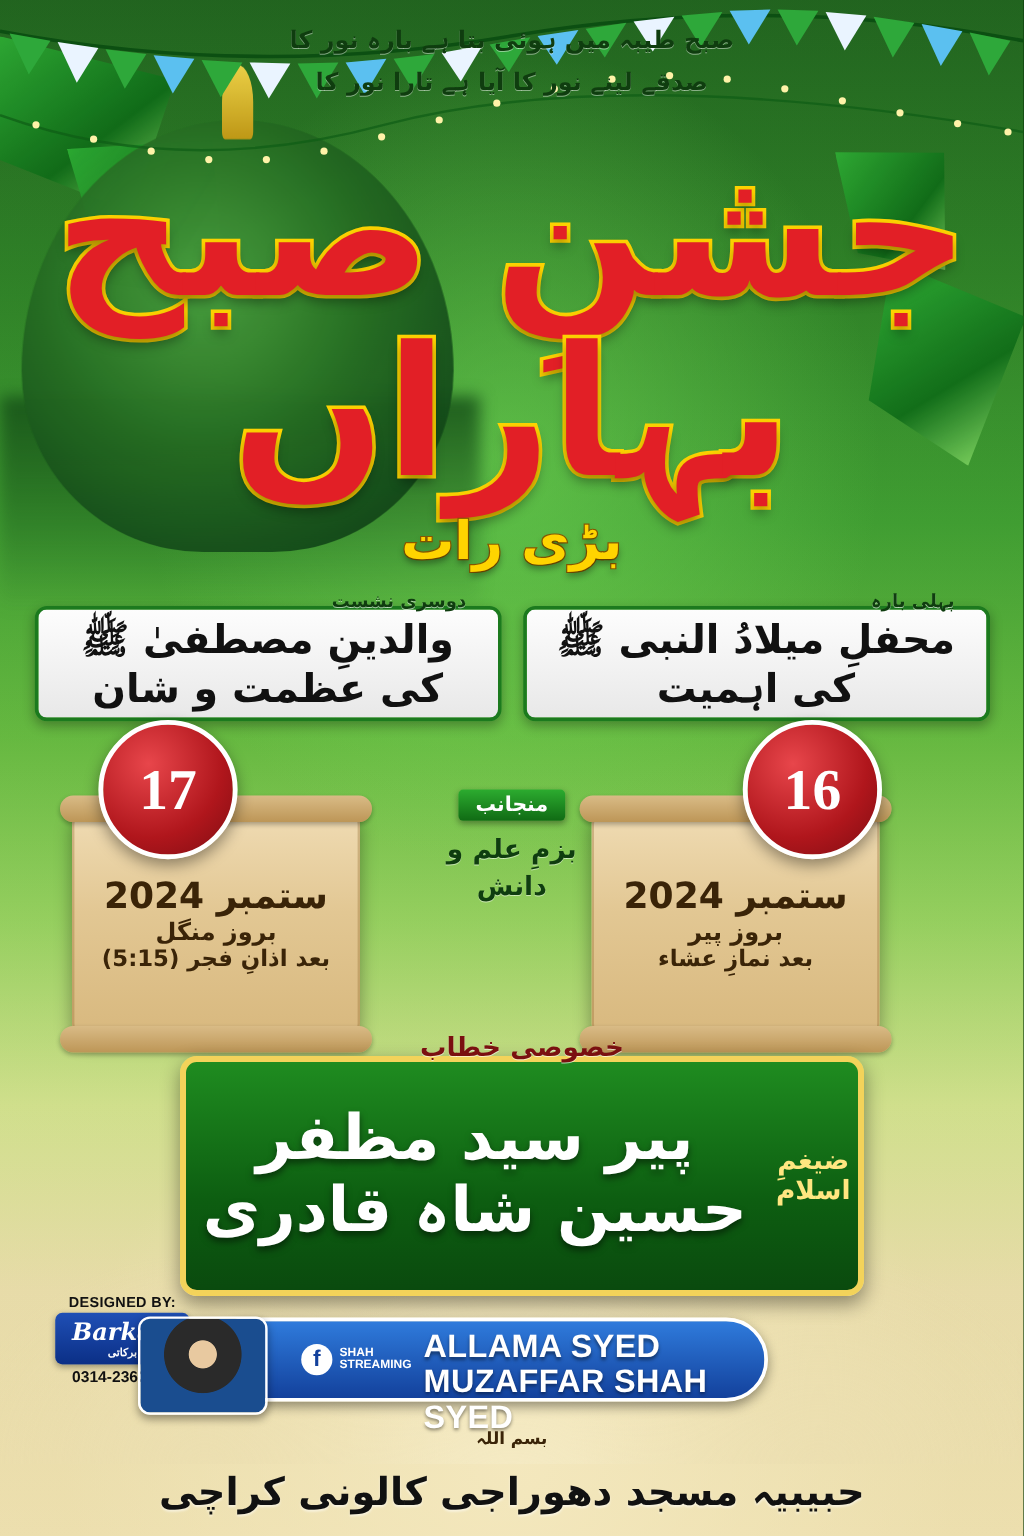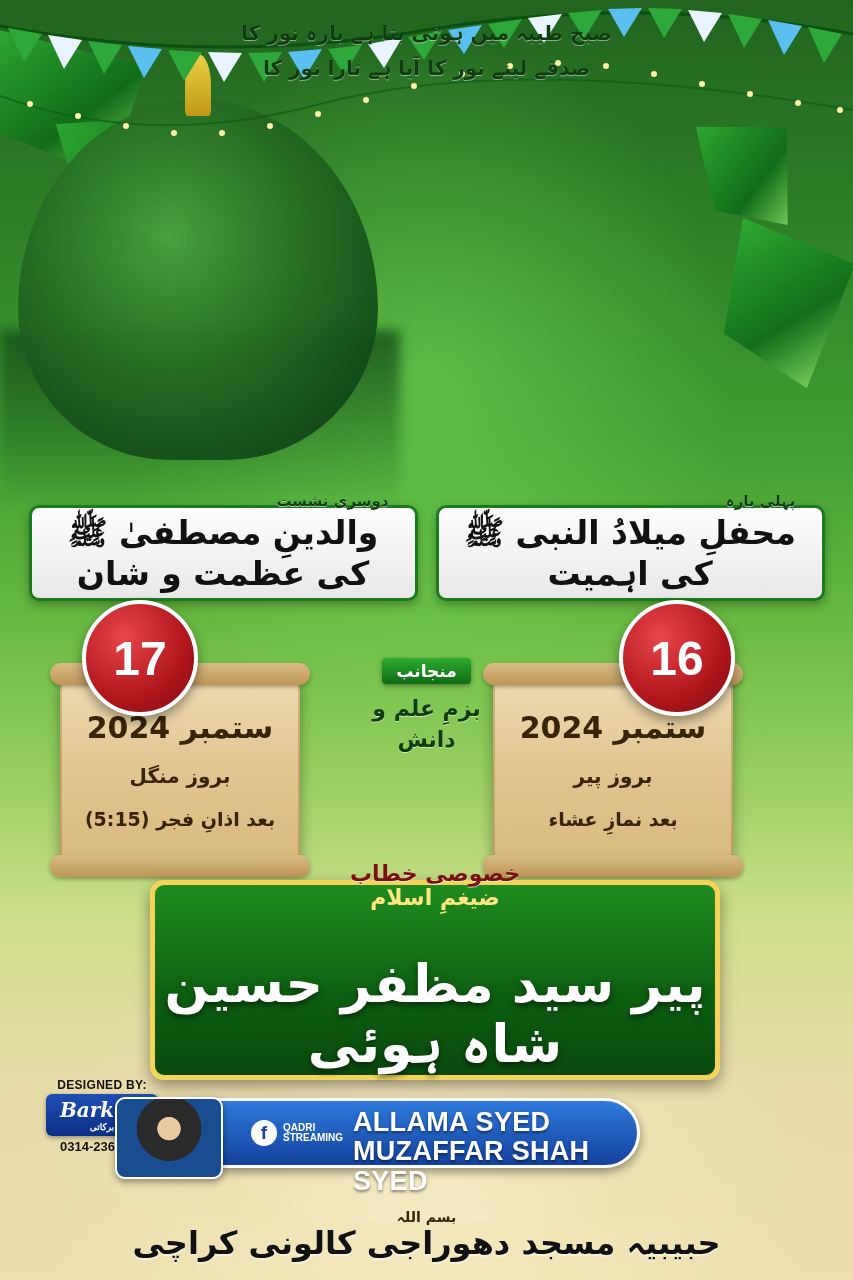--- a/index.html
+++ b/index.html
@@ -129,33 +129,33 @@
     background:linear-gradient(180deg,#d9bb86,#bd9657);
     border-radius:11px;box-shadow:0 2px 4px rgba(0,0,0,.3);
   }
   .scroll:before{top:-12px;}
   .scroll:after{bottom:-12px;}
   .scroll.right{right:120px;}
   .scroll.left{left:60px;}
   .scroll-inner{
     position:absolute;inset:14px 10px;direction:rtl;text-align:center;
     font-family:"DejaVu Sans",sans-serif;color:#3a2408;
-    display:flex;flex-direction:column;align-items:center;justify-content:center;gap:20px;
+    display:flex;flex-direction:column;align-items:center;justify-content:center;gap:0;
   }
   .scroll-date{font-size:30px;font-weight:bold;line-height:1.1;}
   .scroll-day{font-size:20px;font-weight:bold;}
   .scroll-time{font-size:19px;font-weight:bold;}
   .daybadge{
     position:absolute;top:-30px;width:108px;height:108px;border-radius:50%;
     background:radial-gradient(circle at 35% 30%,#e8464b,#b0161c 60%,#7e0d12 100%);
     border:4px solid #ffffff;
     box-shadow:0 5px 12px rgba(0,0,0,.4);
     display:flex;align-items:center;justify-content:center;
     color:#fff;font-size:48px;font-weight:bold;
-    font-family:Liberation Sans, sans-serif;
+    font-family:Liberation Serif, serif;
   }
   .daybadge.b16{right:118px;}
   .daybadge.b17{left:82px;}
   .mid-banner{
     position:absolute;left:50%;transform:translateX(-50%);top:28px;
     width:150px;min-height:120px;direction:rtl;text-align:center;
   }
   .mid-tag{
     display:inline-block;background:linear-gradient(180deg,#2cab2f,#106b14);
     color:#fff;font-family:"DejaVu Sans",sans-serif;font-size:17px;font-weight:bold;
@@ -167,21 +167,21 @@
     text-shadow:0 1px 0 rgba(255,255,255,.5);
   }
 
   
   .speaker-panel{
     position:absolute;top:880px;left:150px;width:560px;height:190px;z-index:7;
     background:linear-gradient(180deg,#1f8c20,#0d5e11 60%,#0a4a0e 100%);
     border:5px solid #f3d35a;border-radius:14px;
     box-shadow:0 6px 16px rgba(0,0,0,.4);
     direction:rtl;text-align:center;
-    display:flex;flex-direction:column;align-items:center;justify-content:space-between;gap:4px;
+    display:flex;flex-direction:row;align-items:center;justify-content:space-between;gap:4px;
   }
   .speaker-kicker{
     position:absolute;top:-24px;left:50%;transform:translateX(-50%);
     font-family:"DejaVu Sans",sans-serif;font-size:22px;font-weight:bold;color:#7a1010;
     text-shadow:0 1px 0 rgba(255,255,255,.6);white-space:nowrap;
   }
   .speaker-title{font-family:"DejaVu Sans",sans-serif;font-size:22px;font-weight:bold;color:#ffe680;}
   .speaker-name{
     font-family:"DejaVu Sans",sans-serif;font-size:52px;font-weight:bold;color:#ffffff;
     line-height:1.15;text-shadow:0 3px 6px rgba(0,0,0,.5);
@@ -226,21 +226,21 @@
     text-shadow:0 2px 3px rgba(0,0,0,.45);
     margin-top:38px;
   }
 
   
   .venue{
     position:absolute;left:0;bottom:18px;width:853px;text-align:center;z-index:8;direction:rtl;
   }
   .venue-crest{
     font-family:"DejaVu Sans",sans-serif;font-size:14px;font-weight:bold;color:#3a2408;
-    margin-bottom:0;
+    margin-bottom:18px;
   }
   .venue-name{
     font-family:"DejaVu Sans",sans-serif;font-size:32px;font-weight:bold;color:#111;
     line-height:1.15;text-shadow:0 2px 2px rgba(255,255,255,.55);
   }
 </style>
 </head>
 <body>
 
 <div id="poster">
@@ -302,20 +302,24 @@
         <circle cx="798" cy="103" r="3"></circle>
         <circle cx="840" cy="110" r="3"></circle>
     </g>
   </svg>
 
   <div class="couplet">
     <div class="c1">صبح طیبہ میں ہوئی بتا ہے بارہ نور کا</div>
     <div class="c2">صدقے لینے نور کا آیا ہے تارا نور کا</div>
   </div>
 
+  <div class="title-wrap">
+    <div class="title-main">جشنِ صبح بہاراں</div>
+    <div class="title-sub">بڑی رات</div>
+  </div>
 
   <div class="sessions">
     <div class="session">
       <div class="session-label">پہلی بارہ</div>
       <div class="session-text">محفلِ میلادُ النبی ﷺ کی اہمیت</div>
     </div>
     <div class="session">
       <div class="session-label">دوسری نشست</div>
       <div class="session-text">والدینِ مصطفیٰ ﷺ کی عظمت و شان</div>
     </div>
@@ -343,37 +347,37 @@
 
     <div class="mid-banner">
       <span class="mid-tag">منجانب</span>
       <div class="mid-text">بزمِ علم و دانش</div>
     </div>
   </div>
 
   <div class="speaker-panel">
     <div class="speaker-kicker">خصوصی خطاب</div>
     <div class="speaker-title">ضیغمِ اسلام</div>
-    <div class="speaker-name">پیر سید مظفر حسین شاہ ہوئی</div>
+    <div class="speaker-name">پیر سید مظفر حسین شاہ قادری</div>
   </div>
 
   <div class="designer">
     <div class="designer-by">DESIGNED BY:</div>
     <div class="designer-logo">
       <span>Barkati</span>
       <small>بركاتی</small>
     </div>
     <div class="designer-phone">0314-2363236</div>
   </div>
 
   <div class="livebar">
     <div class="live-photo"></div>
     <div class="fb">f</div>
     <div class="livetext">
-      <div>QADRI</div>
+      <div>SHAH</div>
       <div>STREAMING</div>
     </div>
     <div class="live-name">
       <div>ALLAMA SYED</div>
       <div>MUZAFFAR SHAH SYED</div>
     </div>
   </div>
 
   <div class="venue">
     <div class="venue-crest">بسم اللہ</div>

